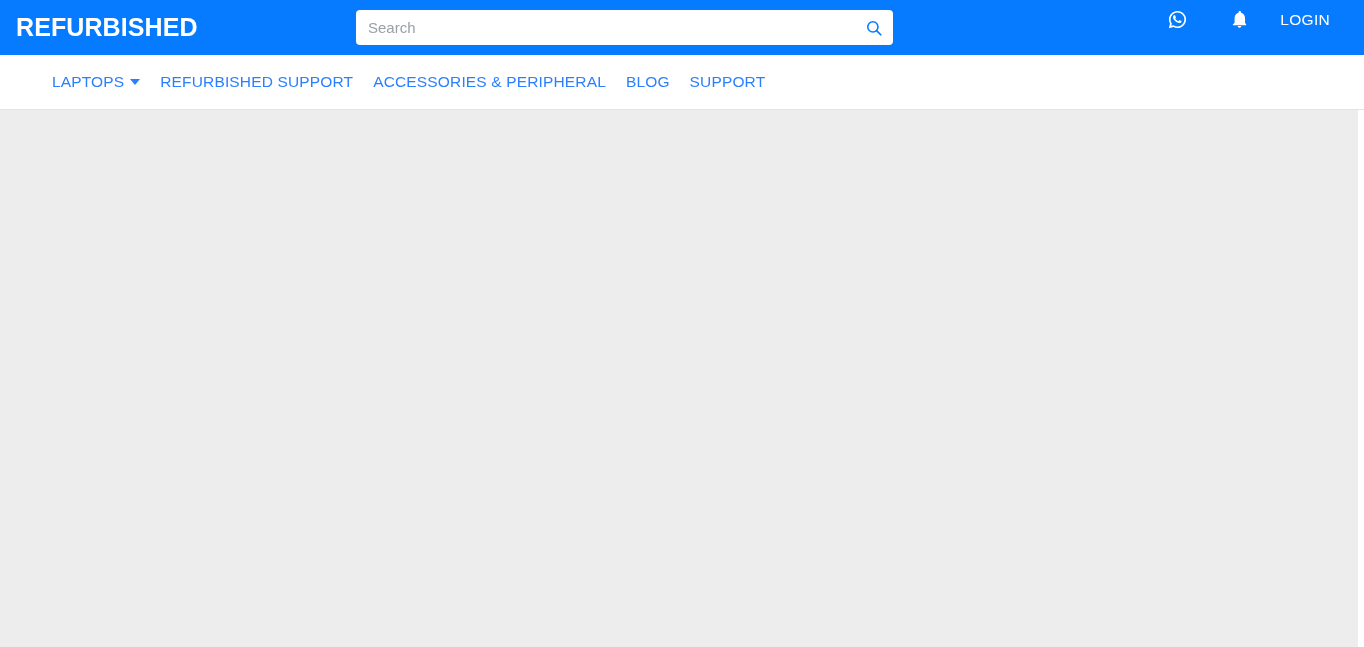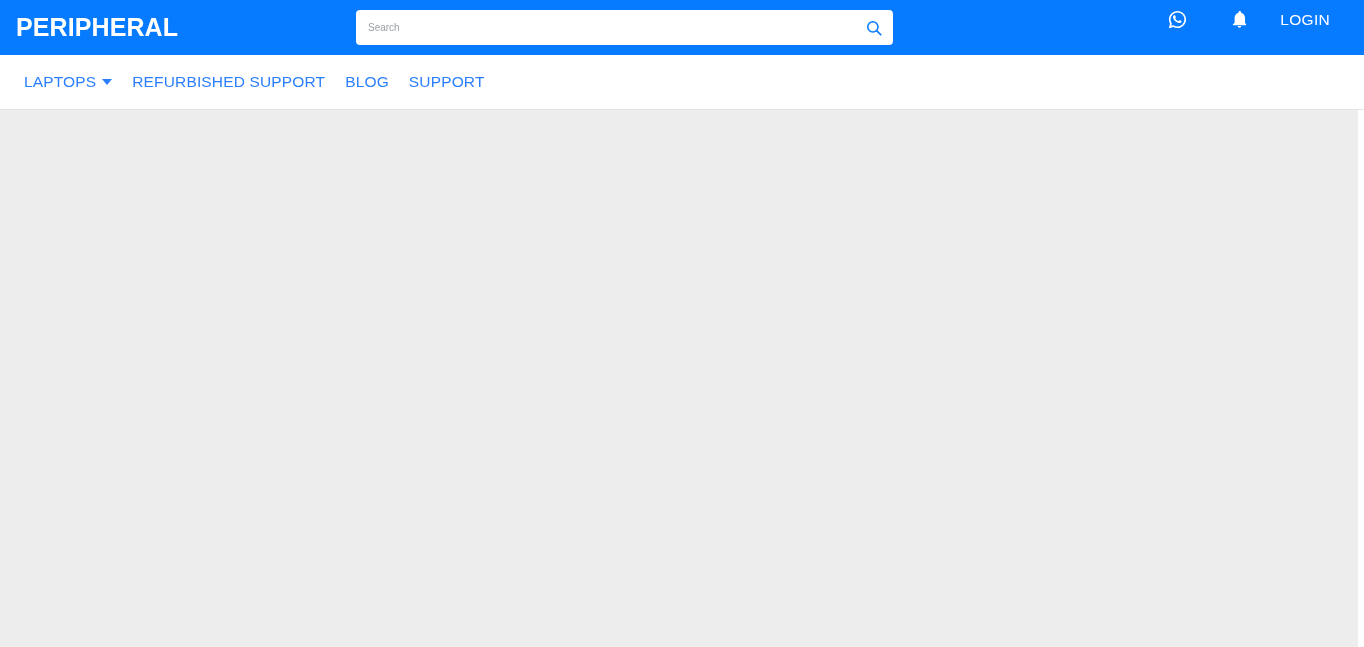--- a/index.html
+++ b/index.html
@@ -64,21 +64,21 @@
     align-items: center;
   }
   .search-input {
     flex: 1;
     height: 100%;
     border: none;
     outline: none;
     background: transparent;
     padding: 0 34px 0 12px;
     font-family: "Liberation Sans", sans-serif;
-    font-size: 10px;
+    font-size: 15px;
     color: #495057;
     border-radius: 8px;
   }
   .search-input::placeholder {
     color: #9aa0a6;
     opacity: 1;
   }
   .search-btn {
     position: absolute;
     right: 8px;
@@ -129,21 +129,21 @@
   }
 
   
   .navbar {
     height: 55px;
     min-height: 55px;
     background: #ffffff;
     border-bottom: 1px solid #e3e3e8;
     display: flex;
     align-items: center;
-    padding-left: 24px;
+    padding-left: 52px;
     width: 100%;
   }
   .nav-list {
     display: flex;
     align-items: center;
     list-style: none;
     margin: 0;
     padding: 0;
   }
   .nav-item {
@@ -189,21 +189,21 @@
     background: #ffffff;
   }
 </style>
 </head>
 <body>
 
 <div class="page">
 
   <div class="topbar">
 
-    <div class="brand">PERIPHERAL</div>
+    <div class="brand">REFURBISHED</div>
 
     <div class="search-wrap">
       <div class="search-box">
         <input class="search-input" type="text" placeholder="Search" style="">
         <button class="search-btn">
           <svg width="18" height="18" viewBox="0 0 24 24" fill="none">
             <circle cx="10.5" cy="10.5" r="6.8" stroke="#077bff" stroke-width="2.1"></circle>
             <line x1="15.4" y1="15.4" x2="21" y2="21" stroke="#077bff" stroke-width="2.3" stroke-linecap="round"></line>
           </svg>
         </button>
@@ -236,20 +236,23 @@
         <a class="nav-link" href="#">
           <span>LAPTOPS</span>
           <span class="caret"></span>
         </a>
       </li>
 
       <li class="nav-item">
         <a class="nav-link" href="#">REFURBISHED SUPPORT</a>
       </li>
 
+      <li class="nav-item">
+        <a class="nav-link" href="#">ACCESSORIES &amp; PERIPHERAL</a>
+      </li>
 
       <li class="nav-item">
         <a class="nav-link" href="#">BLOG</a>
       </li>
 
       <li class="nav-item">
         <a class="nav-link" href="#">SUPPORT</a>
       </li>
 
     </ul>

